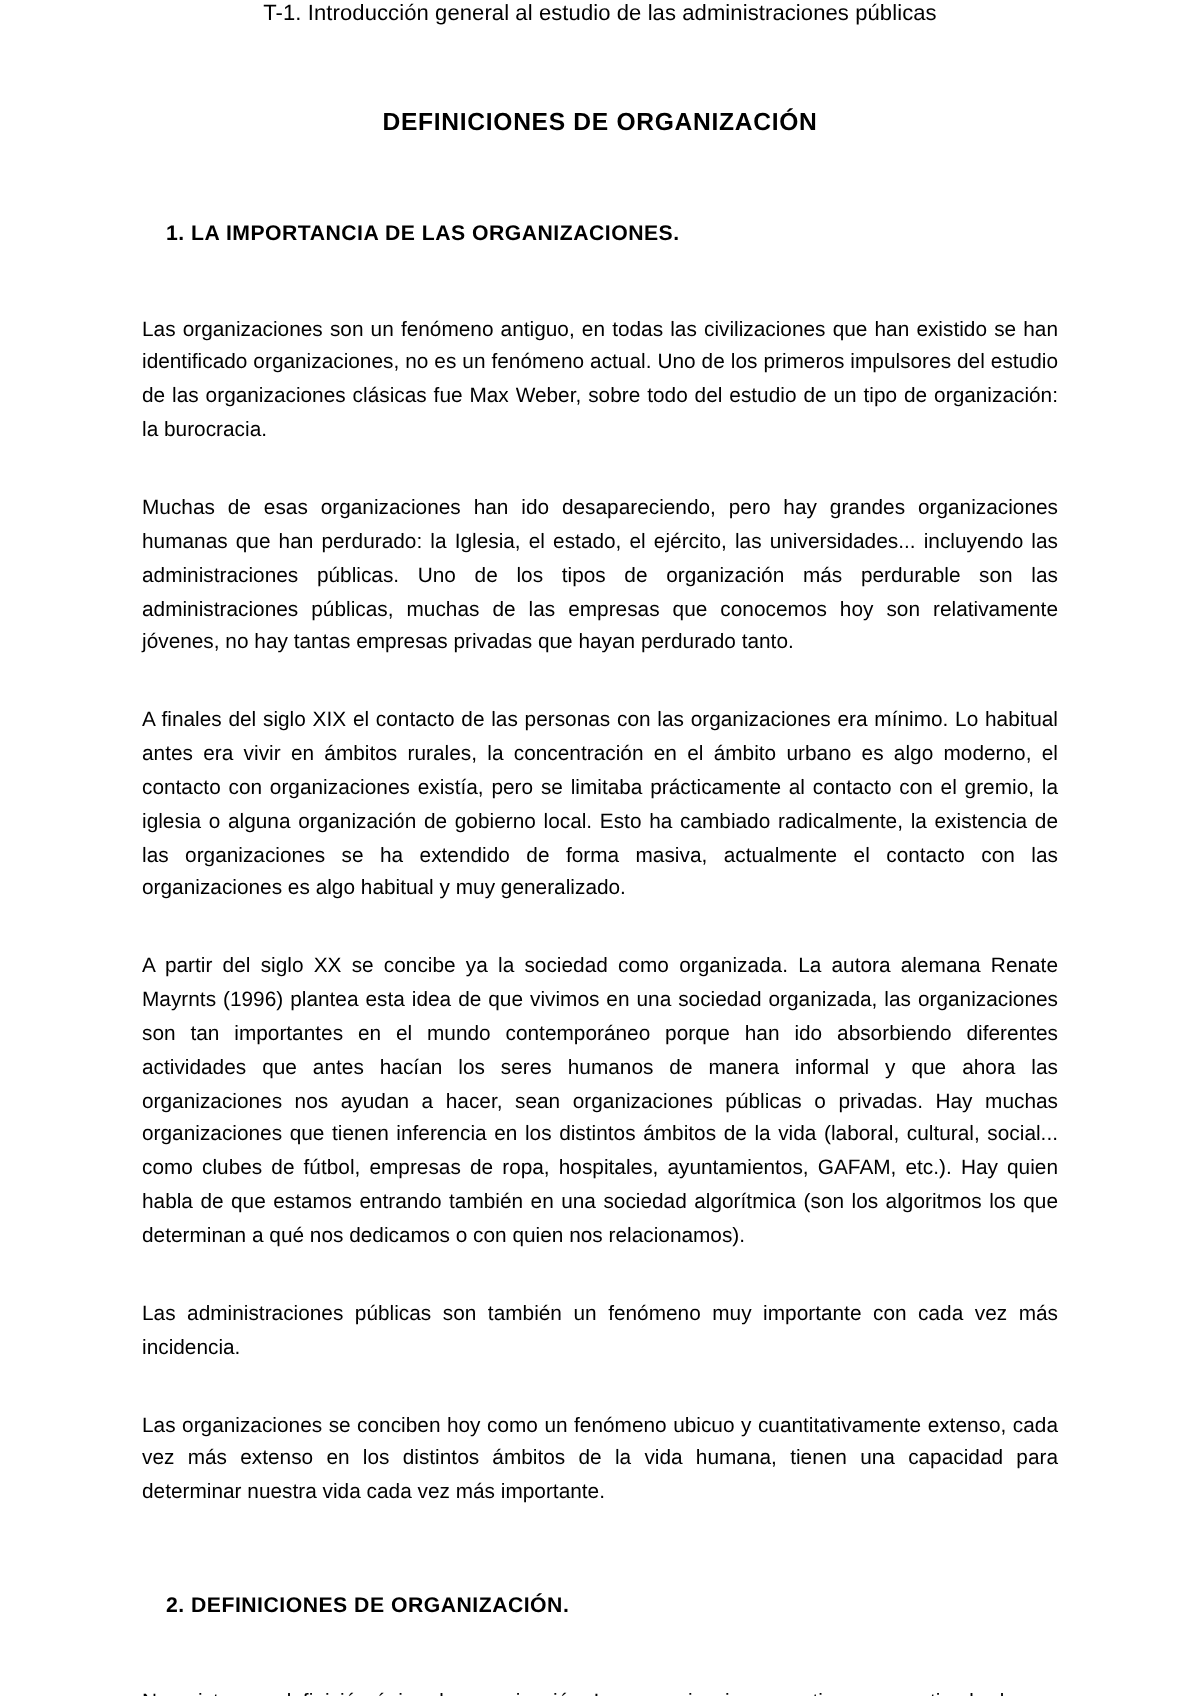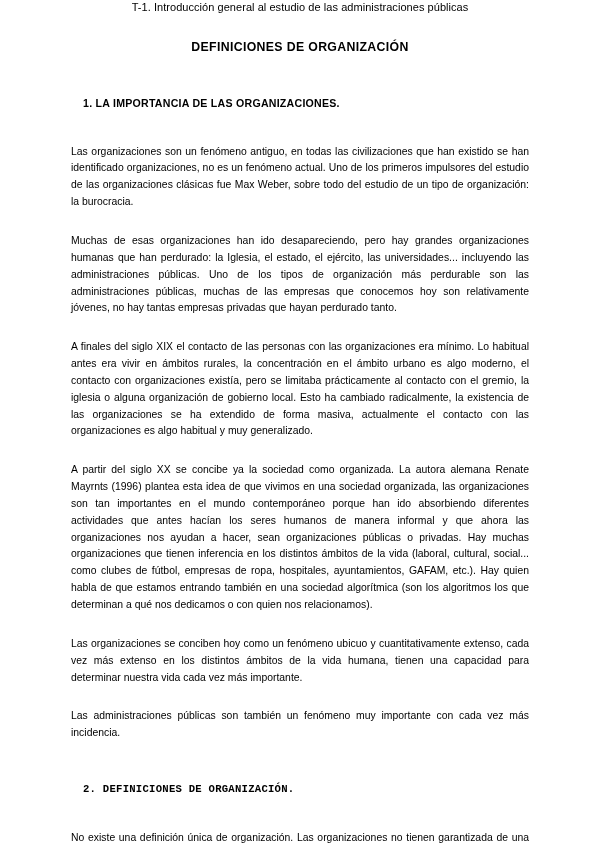--- a/index.html
+++ b/index.html
@@ -34,21 +34,21 @@
     font-size: 11px;
     font-weight: 400;
     line-height: 1.42;
     text-align: center;
     letter-spacing: 0.05px;
     color: #000000;
   }
 
   
   .center-heading {
-    margin: 0;
+    margin: 14px;
     padding-top: 24px;
     font-size: 12.3px;
     font-weight: bold;
     text-align: center;
     letter-spacing: 0.35px;
     color: #000000;
   }
 
   
   .section-heading {
@@ -56,21 +56,20 @@
     padding-top: 27px;
     font-size: 10.6px;
     font-weight: bold;
     text-align: left;
     letter-spacing: 0.25px;
     color: #000000;
   }
 
   .section-heading.tight {
     padding-top: 25px;
-    font-family: Liberation Mono, monospace;
   }
 
   
   .para {
     margin: 4px;
     padding-top: 18px;
     font-size: 10.4px;
     line-height: 1.62;
     text-align: justify;
     color: #000000;
@@ -94,22 +93,22 @@
     <h3 class="section-heading">1. LA IMPORTANCIA DE LAS ORGANIZACIONES.</h3>
 
     <p class="para after-heading">Las organizaciones son un fenómeno antiguo, en todas las civilizaciones que han existido se han identificado organizaciones, no es un fenómeno actual. Uno de los primeros impulsores del estudio de las organizaciones clásicas fue Max Weber, sobre todo del estudio de un tipo de organización: la burocracia.</p>
 
     <p class="para">Muchas de esas organizaciones han ido desapareciendo, pero hay grandes organizaciones humanas que han perdurado: la Iglesia, el estado, el ejército, las universidades... incluyendo las administraciones públicas. Uno de los tipos de organización más perdurable son las administraciones públicas, muchas de las empresas que conocemos hoy son relativamente jóvenes, no hay tantas empresas privadas que hayan perdurado tanto.</p>
 
     <p class="para">A finales del siglo XIX el contacto de las personas con las organizaciones era mínimo. Lo habitual antes era vivir en ámbitos rurales, la concentración en el ámbito urbano es algo moderno, el contacto con organizaciones existía, pero se limitaba prácticamente al contacto con el gremio, la iglesia o alguna organización de gobierno local. Esto ha cambiado radicalmente, la existencia de las organizaciones se ha extendido de forma masiva, actualmente el contacto con las organizaciones es algo habitual y muy generalizado.</p>
 
     <p class="para">A partir del siglo XX se concibe ya la sociedad como organizada. La autora alemana Renate Mayrnts (1996) plantea esta idea de que vivimos en una sociedad organizada, las organizaciones son tan importantes en el mundo contemporáneo porque han ido absorbiendo diferentes actividades que antes hacían los seres humanos de manera informal y que ahora las organizaciones nos ayudan a hacer, sean organizaciones públicas o privadas. Hay muchas organizaciones que tienen inferencia en los distintos ámbitos de la vida (laboral, cultural, social...  como clubes de fútbol, empresas de ropa, hospitales, ayuntamientos, GAFAM, etc.). Hay quien habla de que estamos entrando también en una sociedad algorítmica (son los algoritmos los que determinan a qué nos dedicamos o con quien nos relacionamos).</p>
 
+    <p class="para">Las administraciones públicas son también un fenómeno muy importante con cada vez más incidencia.</p>
+
     <p class="para">Las organizaciones se conciben hoy como un fenómeno ubicuo y cuantitativamente extenso, cada vez más extenso en los distintos ámbitos de la vida humana, tienen una capacidad para determinar nuestra vida cada vez más importante.</p>
-
-    <p class="para">Las administraciones públicas son también un fenómeno muy importante con cada vez más incidencia.</p>
 
     <h3 class="section-heading tight">2. DEFINICIONES DE ORGANIZACIÓN.</h3>
 
     <p class="para after-heading">No existe una definición única de organización. Las organizaciones no tienen garantizada de una forma mecánica su existencia, son como organismos vivos (según determinada</p>
 
   </div>
 </div>
 
 </body></html>

